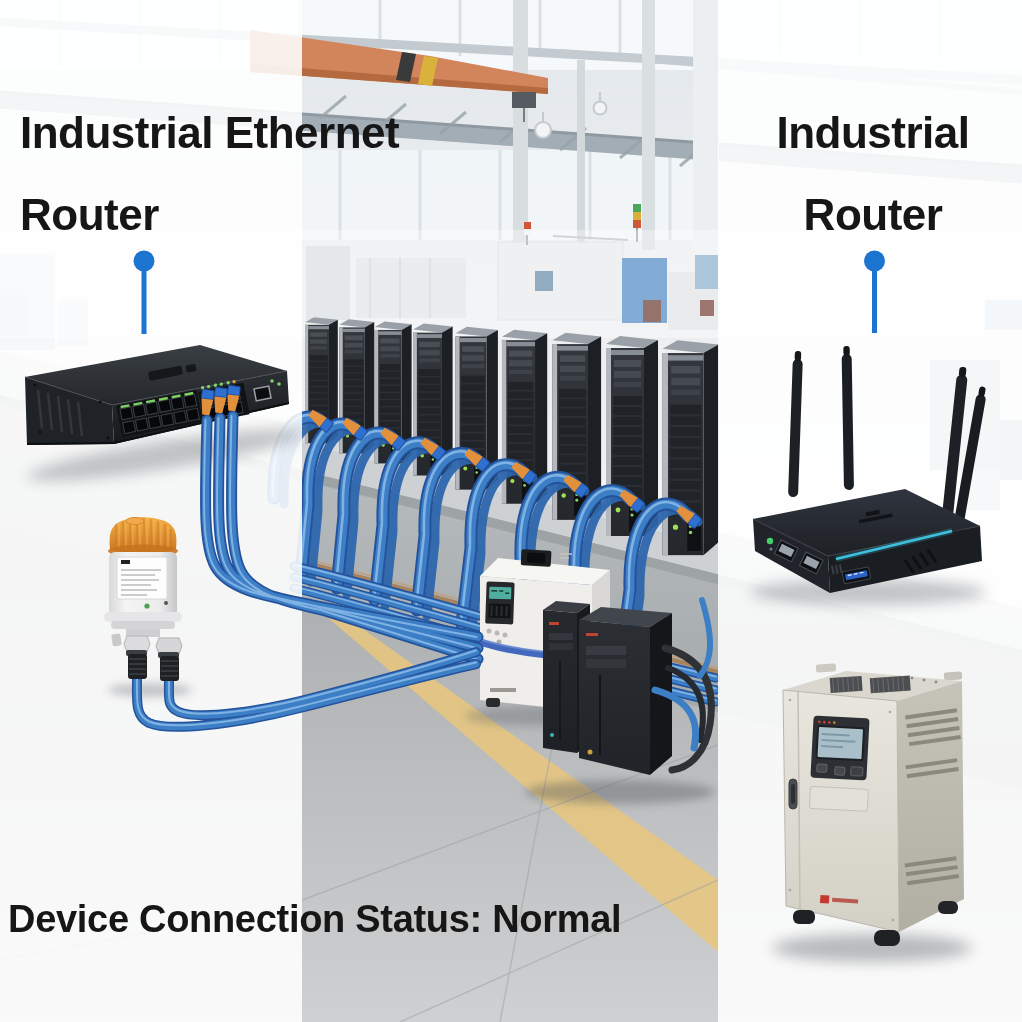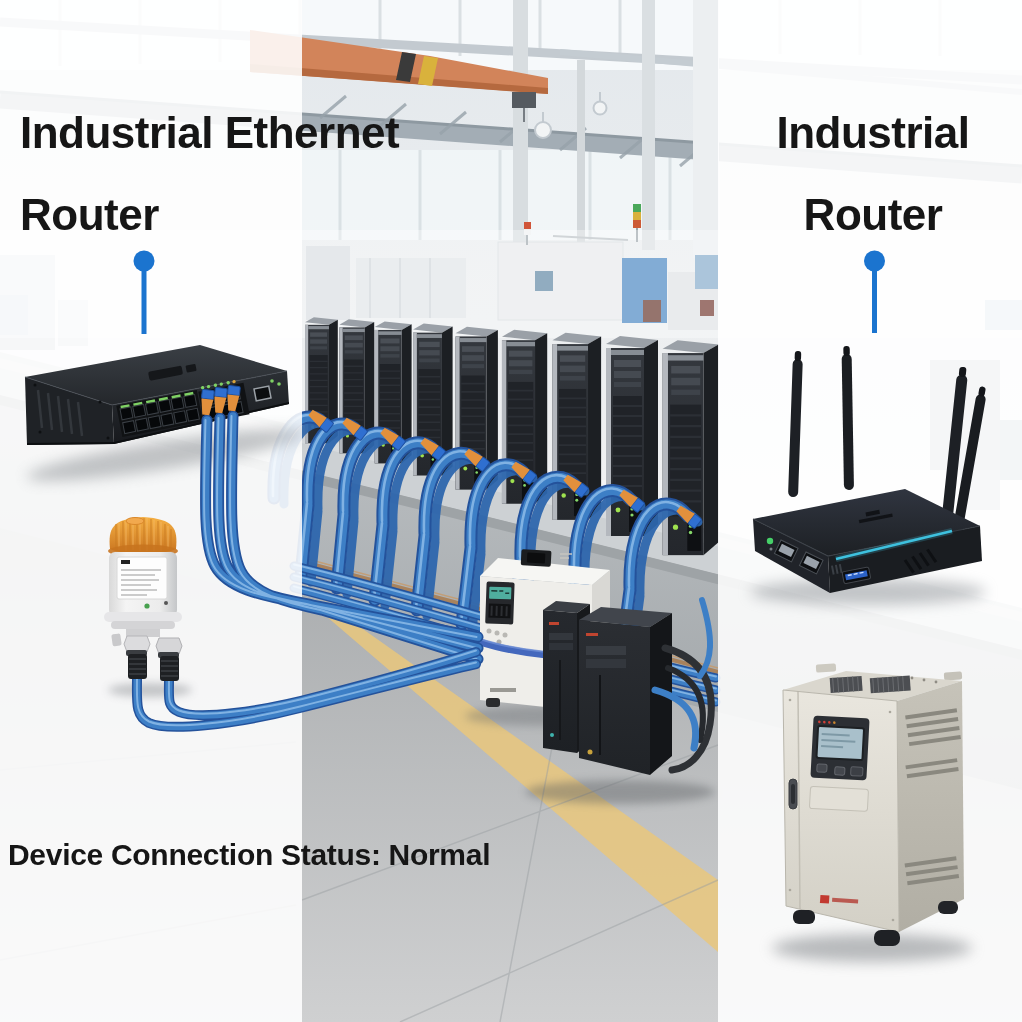--- a/index.html
+++ b/index.html
@@ -7,21 +7,21 @@
     position:relative;width:1022px;height:1022px;overflow:hidden;
     font-family:"Liberation Sans","DejaVu Sans",sans-serif;background:#f4f5f6;
   }
   #scene-svg{position:absolute;left:0;top:0;}
   .label{
     position:absolute;color:#161616;font-weight:800;z-index:5;
     -webkit-font-smoothing:antialiased;
   }
   #label-switch{left:20px;top:92px;font-size:44px;line-height:82px;letter-spacing:-0.5px;width:470px;}
   #label-router{left:728px;top:92px;font-size:44px;line-height:82px;letter-spacing:-0.5px;width:290px;text-align:center;}
-  #label-status{left:8px;top:838px;font-size:30px;letter-spacing:-0.3px;width:720px;}
+  #label-status{left:8px;top:898px;font-size:38px;letter-spacing:-0.3px;width:720px;}
   
   .cD{stroke:#24529b;stroke-width:13;fill:none;stroke-linecap:round}
   .cM{stroke:#3d7fc6;stroke-width:9;fill:none;stroke-linecap:round}
   .cH{stroke:#8cbbe8;stroke-width:2.6;fill:none;stroke-linecap:round;opacity:.85}
   .cB{stroke:#2d66ad;stroke-width:9;fill:none;stroke-linecap:round;opacity:.95}
   .rD{stroke:#24529b;stroke-width:9;fill:none;stroke-linecap:round}
   .rM{stroke:#3d7fc6;stroke-width:6;fill:none;stroke-linecap:round}
   .rH{stroke:#8cbbe8;stroke-width:1.8;fill:none;stroke-linecap:round;opacity:.85}
 </style>
 </head>

